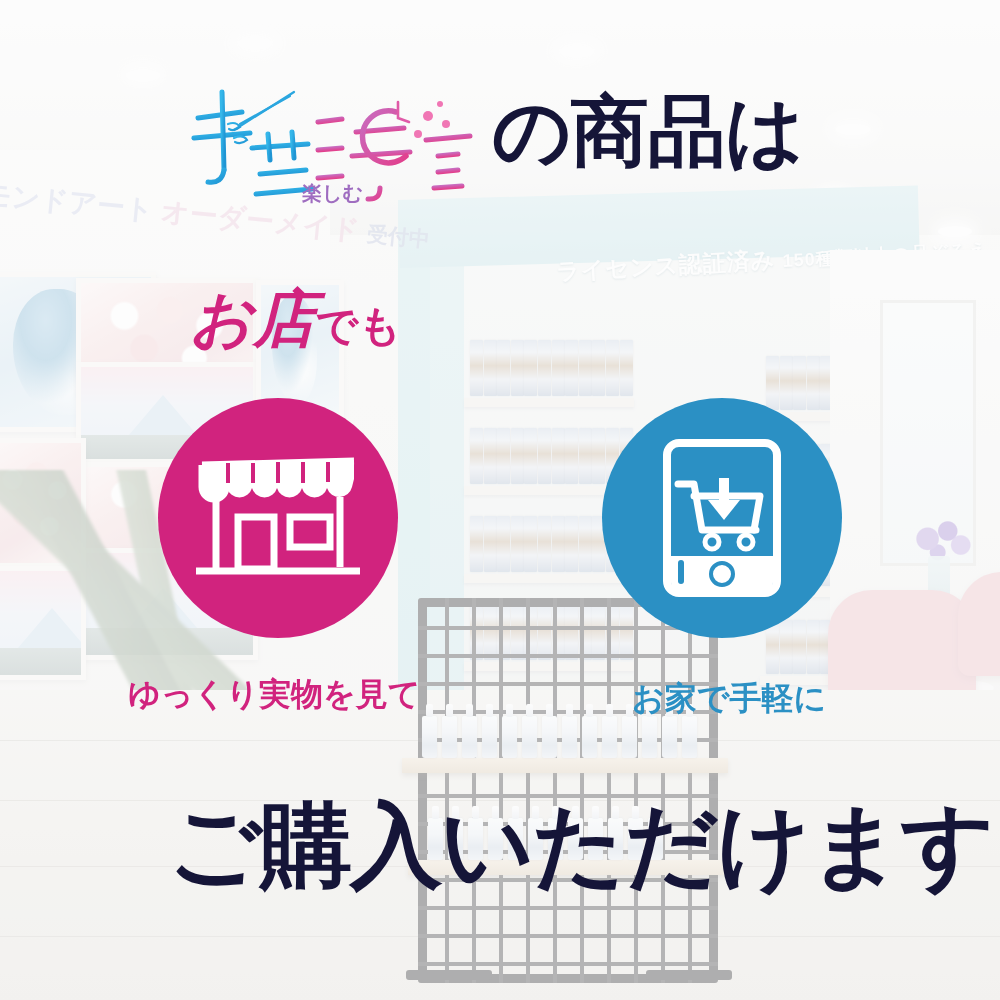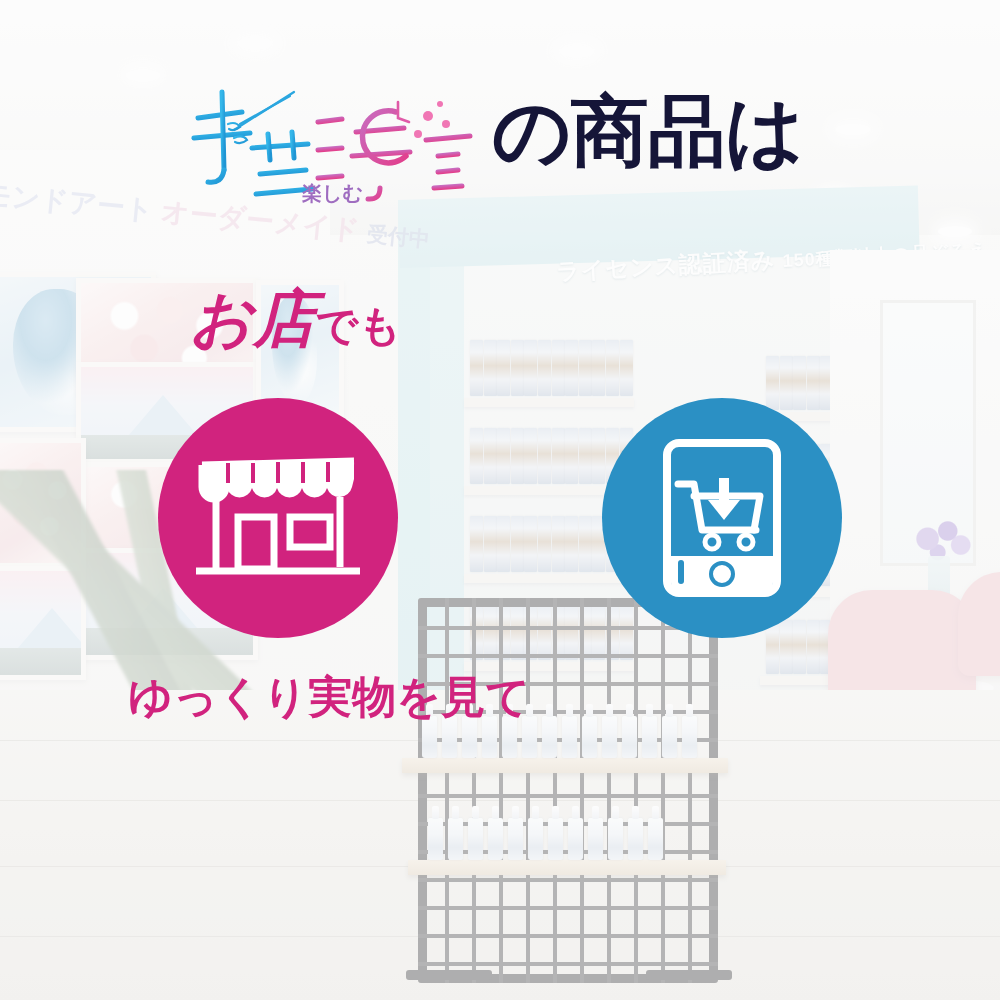--- a/index.html
+++ b/index.html
@@ -212,22 +212,22 @@
   .label-net .sml{font-size:42px;}
 
   .circle{
     position:absolute;width:240px;height:240px;border-radius:50%;
     display:flex;align-items:center;justify-content:center;
   }
   .circle-shop{left:158px;top:398px;background:#d1237e;}
   .circle-net{left:602px;top:398px;background:#2b90c4;}
 
   .caption{
-    position:absolute;white-space:nowrap;font-weight:700;font-size:44px;
-    font-family:Liberation Mono, monospace;line-height:1;
+    position:absolute;white-space:nowrap;font-weight:700;font-size:32px;
+    font-family:Liberation Sans, sans-serif;line-height:1;
   }
   .caption-shop{left:128px;top:678px;color:#d1237e;}
   .caption-net{left:632px;top:682px;color:#2b90c4;}
 
   .headline-bottom{
     position:absolute;left:168px;top:800px;white-space:nowrap;
     font-size:92px;font-weight:700;color:#151538;letter-spacing:-2px;
     font-family:"DejaVu Sans","Liberation Sans",sans-serif;line-height:1;
   }
 </style>
@@ -569,15 +569,17 @@
         </g>
         <circle cx="50" cy="104" r="7" fill="none" stroke="#ffffff" stroke-width="5"></circle>
         <circle cx="84" cy="104" r="7" fill="none" stroke="#ffffff" stroke-width="5"></circle>
         <g fill="#ffffff">
           <rect x="57" y="40" width="10" height="30"></rect>
           <path d="M46 62 L62 82 L78 62 Z"></path>
         </g>
       </svg>
     </div>
 
-
+    <div class="caption caption-net">お家で手軽に</div>
+
+    <div class="headline-bottom">ご購入いただけます</div>
   </div>
 </div>
 
 </body></html>

